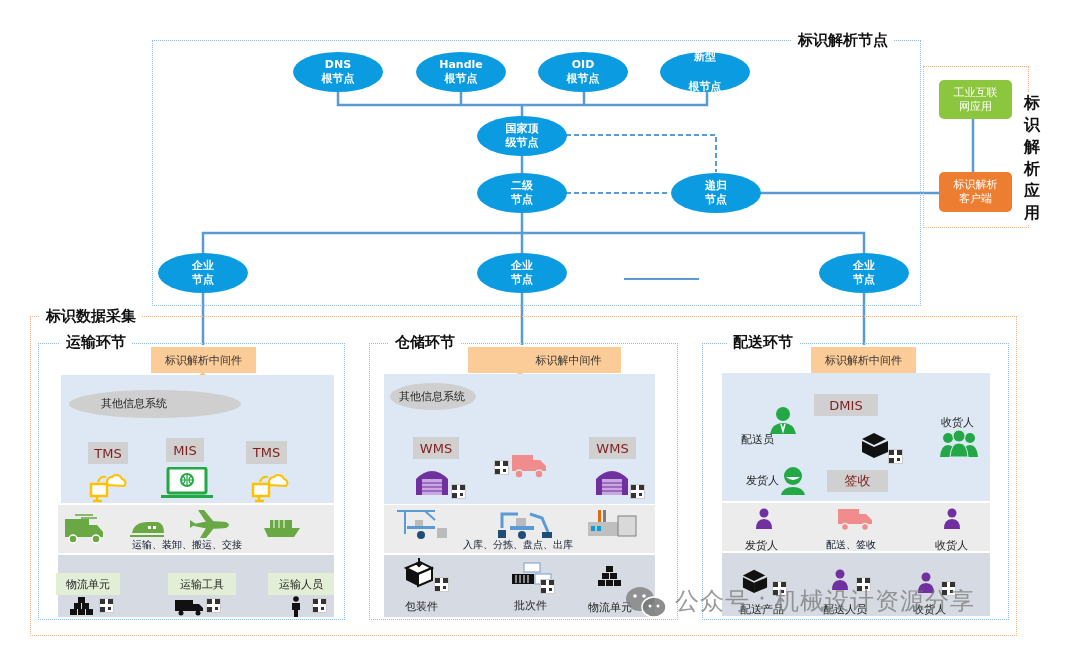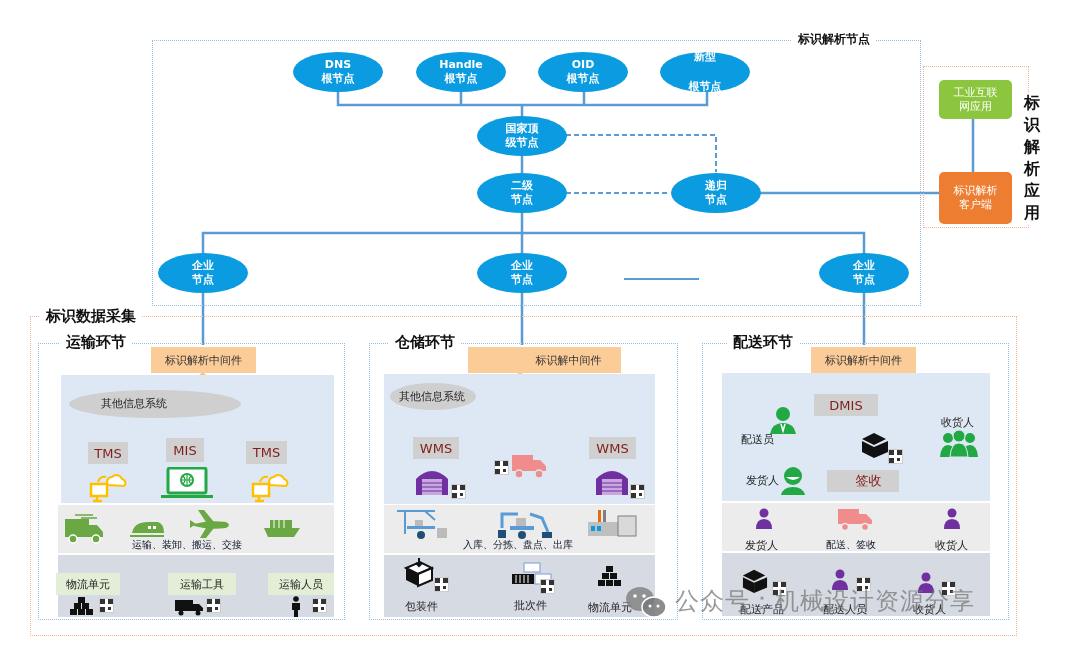--- a/index.html
+++ b/index.html
@@ -107,21 +107,21 @@
     <path d="M880 588 H920"></path>
   </g>
   <g stroke="#ff2020" stroke-width="2" stroke-dasharray="2,2" fill="none">
     <path d="M785 431 L860 447"></path>
     <path d="M795 473 L860 449"></path>
     <path d="M895 448 L940 446"></path>
   </g>
 </svg>
 
 <div class="dotbox" style="left:152px;top:40px;width:767px;height:264px;"></div>
-<div class="sect-title" style="left:792px;top:31px;font-size:12px;">标识解析节点</div>
+<div class="sect-title" style="left:792px;top:31px;font-size:15px;">标识解析节点</div>
 
 <div class="node" style="left:293px;top:52px;">
   <span>DNS</span>
   <span>根节点</span>
 </div>
 <div class="node" style="left:416px;top:52px;">
   <span>Handle</span>
   <span>根节点</span>
 </div>
 <div class="node" style="left:538px;top:52px;">
@@ -157,21 +157,21 @@
 <div class="node" style="left:819px;top:253px;">
   <span>企业</span>
   <span>节点</span>
 </div>
 
 <div class="dotbox-orange" style="left:923px;top:66px;width:104px;height:160px;"></div>
 <div class="app-box" style="left:939px;top:80px;width:73px;height:39px;background:#8cc63f;">
   <span>工业互联</span>
   <span>网应用</span>
 </div>
-<div class="app-box" style="left:939px;top:172px;width:73px;height:52px;background:#ed7d31;">
+<div class="app-box" style="left:939px;top:172px;width:73px;height:40px;background:#ed7d31;">
   <span>标识解析</span>
   <span>客户端</span>
 </div>
 <div class="abs" style="left:1021px;top:92px;width:22px;background:#fff;font-size:16px;font-weight:bold;color:#111;line-height:22px;text-align:center;">
   <div>标</div>
   <div>识</div>
   <div>解</div>
   <div>析</div>
   <div>应</div>
   <div>用</div>
@@ -367,21 +367,21 @@
     <path d="M22 27 Q23 15 30 15 Q37 15 38 27 Z" fill="#22a845"></path>
   <circle cx="19" cy="6" r="6" fill="#22a845" stroke="#dde8f4" stroke-width="1"></circle>
     <path d="M10 27 Q11 13 19 13 Q27 13 28 27 Z" fill="#22a845" stroke="#dde8f4" stroke-width="1"></path>
 </svg>
 <svg class="abs" style="left:780px;top:466px;" width="26" height="30" viewBox="0 0 26 30">
   <circle cx="13" cy="10" r="9" fill="#22a845"></circle>
   <path d="M6 11 Q13 17 20 11 Z" fill="#fff"></path>
   <path d="M1 29 Q3 21 13 21 Q23 21 25 29 Z" fill="#22a845"></path>
 </svg>
 <div class="label" style="left:746px;top:473px;">发货人</div>
-<div class="gbox" style="left:827px;top:470px;width:61px;height:22px;padding-left:11px;">签收</div>
+<div class="gbox" style="left:827px;top:470px;width:61px;height:22px;">签收</div>
 
 <div class="band-grey" style="left:722px;top:503px;width:268px;height:48px;"></div>
 <svg class="abs" style="left:754px;top:508px;" width="20" height="22" viewBox="0 0 20 22">
   <circle cx="10" cy="5" r="4.5" fill="#7030a0"></circle>
     <path d="M2 21 Q2 11 10 11 Q18 11 18 21 Z" fill="#7030a0"></path>
 </svg>
 <svg class="abs" style="left:837px;top:508px;" width="36" height="24" viewBox="0 0 36 24">
   <rect x="1" y="1" width="21" height="15" fill="#f08c8c"></rect>
     <path d="M22 6 H29 L35 12 V16 H22 Z" fill="#f08c8c"></path>
   <circle cx="8" cy="19" r="3.5" fill="#f08c8c" stroke="#ececec" stroke-width="1.5"></circle>

